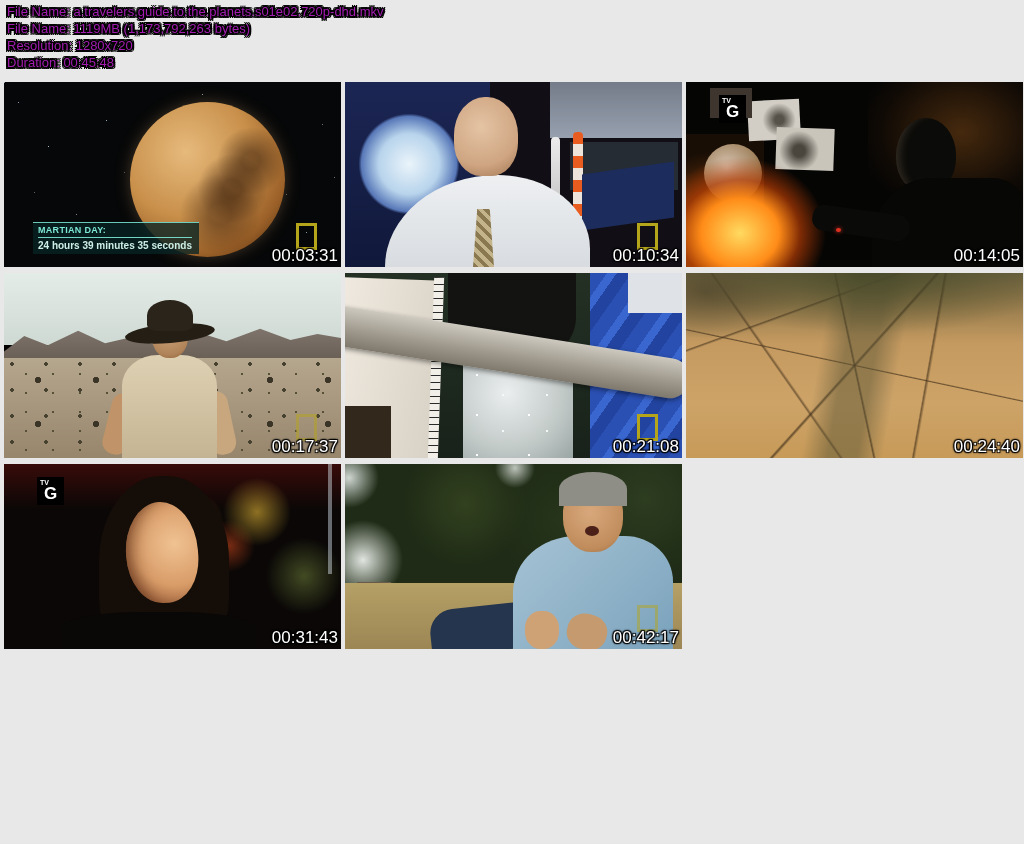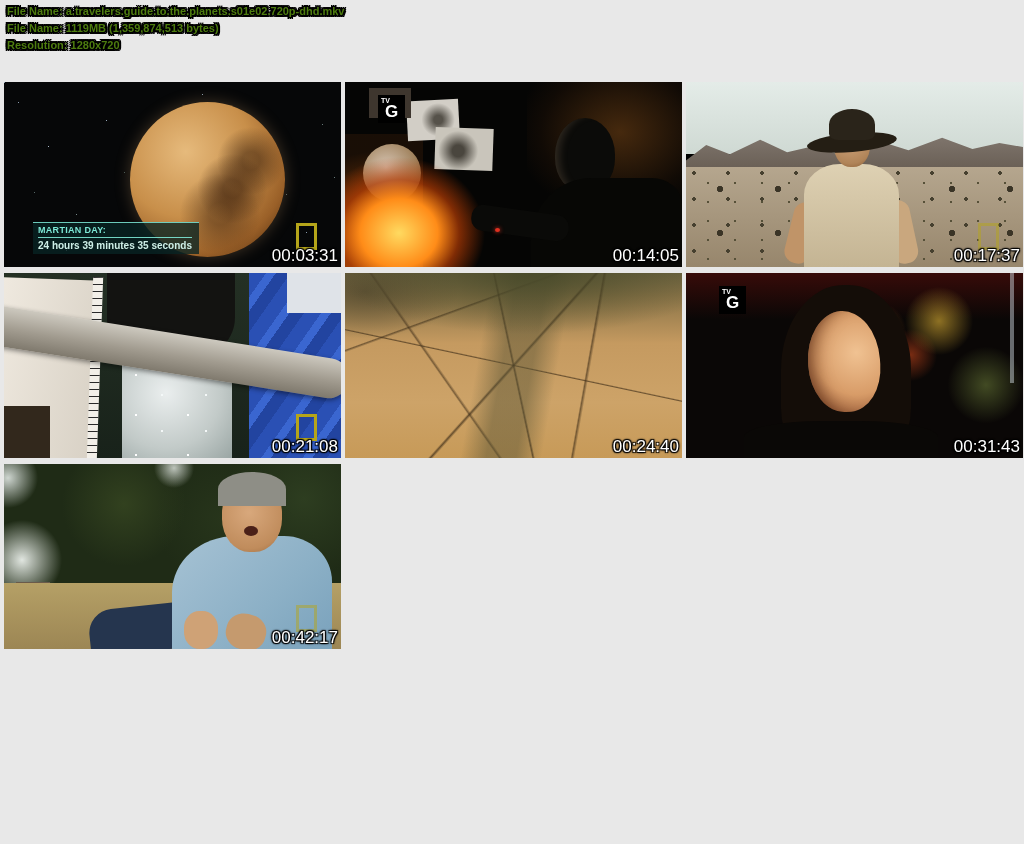--- a/index.html
+++ b/index.html
@@ -3,21 +3,21 @@
 <meta charset="utf-8">
 <style>
   html,body{margin:0;padding:0;}
   body{
     width:1024px;height:844px;background:#e8e8e8;overflow:hidden;
     font-family:"Liberation Sans", sans-serif;position:relative;
   }
   
   .header{position:absolute;left:7px;top:3px;}
   .hline{
-    font-size:11px;font-weight:bold;color:#4d7c0f;line-height:17px;white-space:nowrap;
+    font-size:13px;font-weight:normal;color:#a21caf;line-height:17px;white-space:nowrap;
     text-shadow:-2px -2px 0 #000,0 -2px 0 #000,2px -2px 0 #000,-2px 0 0 #000,2px 0 0 #000,
                 -2px 2px 0 #000,0 2px 0 #000,2px 2px 0 #000,
                 -1px -1px 0 #000,1px -1px 0 #000,-1px 1px 0 #000,1px 1px 0 #000;
   }
   
   .grid{
     position:absolute;left:4px;top:82px;display:grid;
     grid-template-columns:repeat(3,337px);grid-auto-rows:185px;
     column-gap:4px;row-gap:6px;
   }
@@ -244,40 +244,57 @@
   .t12 .hairM{left:214px;top:8px;width:68px;height:34px;border-radius:50% 50% 0 0;background:#8e8e86;}
   .t12 .mouth{left:240px;top:62px;width:14px;height:10px;border-radius:50%;background:#4a2018;}
   .t12 .hand1{left:180px;top:147px;width:34px;height:38px;border-radius:45%;background:#cfa276;}
   .t12 .hand2{left:222px;top:150px;width:40px;height:36px;border-radius:45%;background:#c59a6e;transform:rotate(15deg);}
 </style>
 </head>
 <body>
 
 <div class="header">
   <div class="hline"><span>File Name:</span> <span>a.travelers.guide.to.the.planets.s01e02.720p-dhd.mkv</span></div>
-  <div class="hline"><span>File Name:</span> <span>1119MB (1,359,874,513 bytes)</span></div>
+  <div class="hline"><span>File Name:</span> <span>1119MB (1,173,792,263 bytes)</span></div>
   <div class="hline"><span>Resolution:</span> <span>1280x720</span></div>
+  <div class="hline"><span>Duration:</span> <span>00:45:48</span></div>
 </div>
 
 <div class="grid">
 
   <div class="thumb t1">
     <div class="scene">
       <div class="stars"></div>
       <div class="planet"></div>
     </div>
     <div class="cap">
       <span class="cap-title underline">MARTIAN DAY:</span>
       <span class="cap-sub">24 hours 39 minutes 35 seconds</span>
     </div>
     <div class="natgeo"></div>
     <div class="ts">00:03:31</div>
   </div>
 
 
+  <div class="thumb t3">
+    <div class="scene">
+      <div class="screenL"></div>
+      <div class="sat"></div>
+      <div class="screenR1"></div>
+      <div class="screenR2"></div>
+      <div class="rocket1"></div>
+      <div class="rocket2"></div>
+      <div class="panel"></div>
+      <div class="body"></div>
+      <div class="tie"></div>
+      <div class="head"></div>
+    </div>
+    <div class="natgeo"></div>
+    <div class="ts">00:10:34</div>
+  </div>
 
   <div class="thumb t4">
     <div class="scene">
       <div class="wallR"></div>
       <div class="wallL"></div>
       <div class="disc"></div>
       <div class="scr1"></div>
       <div class="scr2"></div>
       <div class="scr3"></div>
       <div class="edgeR"></div>

